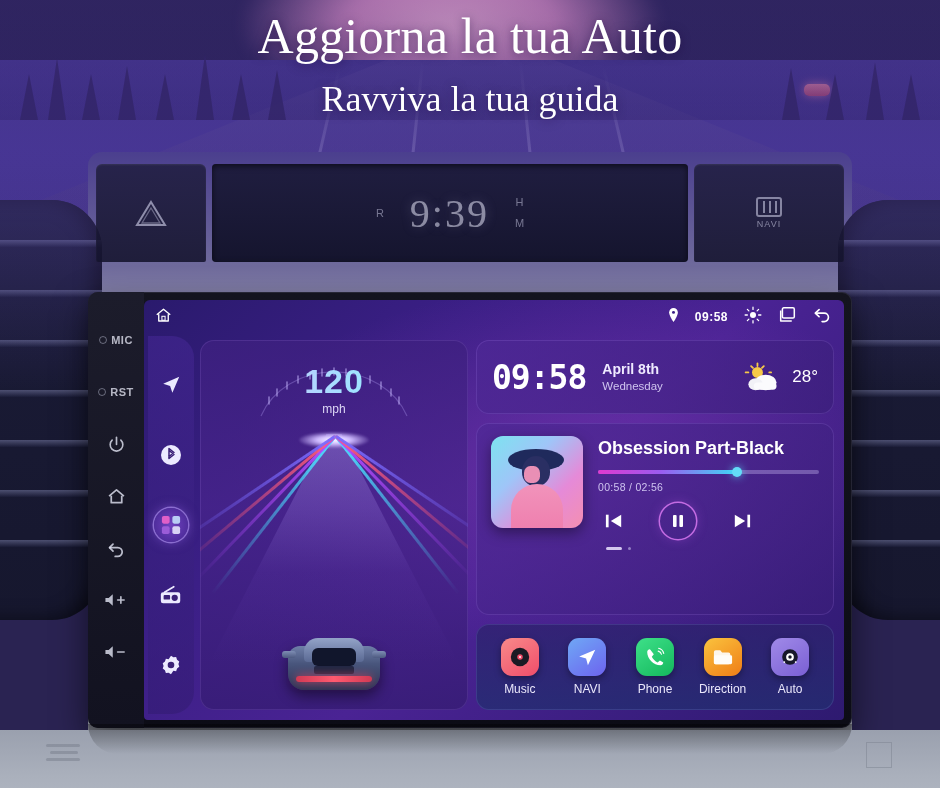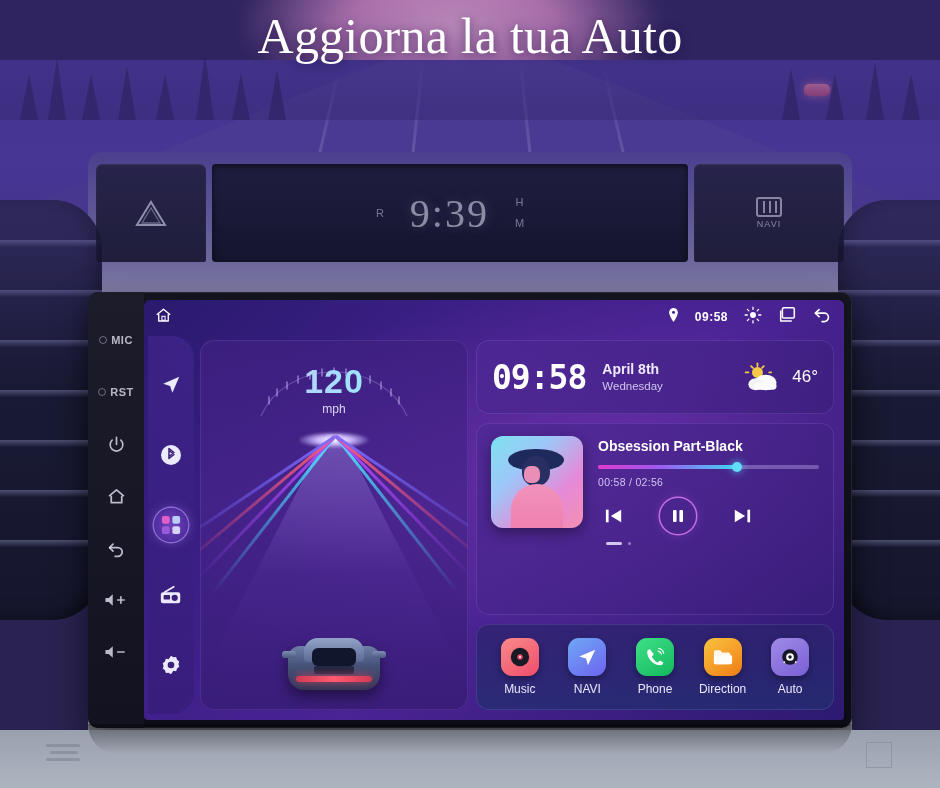--- a/index.html
+++ b/index.html
@@ -319,21 +319,21 @@
   }
   .album .face {
     position:absolute; left:33px; top:30px; width:16px; height:17px;
     border-radius:40%; background:#e98fb5;
   }
   .album .torso {
     position:absolute; left:20px; top:48px; width:52px; height:46px;
     border-radius:26px 26px 0 0; background:linear-gradient(180deg,#f193bb,#ef7fae);
   }
   .music-meta { flex:1; display:flex; flex-direction:column; min-width:0; }
-  .track-title { font-size:14px; color:#fff; font-weight:bold; margin-top:2px; }
+  .track-title { font-size:18px; color:#fff; font-weight:bold; margin-top:2px; }
   .progress {
     margin-top:11px; height:4px; border-radius:3px; position:relative;
     background:rgba(210,195,250,.35);
   }
   .progress-fill {
     position:absolute; left:0; top:0; height:100%; border-radius:3px;
     background:linear-gradient(90deg,#e03ad0 0%,#9b5cf0 45%,#3fd8f5 100%);
   }
   .progress-knob {
     position:absolute; top:50%; width:10px; height:10px; border-radius:50%;
@@ -406,20 +406,21 @@
     <div class="tree" style="right:20px"></div>
       <div class="tree" style="right:56px;border-bottom-width:58px"></div>
     <div class="tree" style="right:96px"></div>
       <div class="tree" style="right:140px;border-bottom-width:52px"></div>
   </div>
   <div class="hero-tint"></div>
 </div>
 
 <div class="headline-wrap">
   <div class="headline">Aggiorna la tua Auto</div>
+  <div class="subheadline">Ravviva la tua guida</div>
 </div>
 
 <div class="dash">
   <div class="dash-upper"></div>
   <div class="console"></div>
 
   <div class="vent left">
     <div class="louvre" style="top:40px"></div>
       <div class="louvre" style="top:90px"></div>
     <div class="louvre" style="top:140px"></div>
@@ -638,21 +639,21 @@
           <div class="weather">
             <svg width="40" height="30" viewBox="0 0 44 32">
               <circle cx="17" cy="11" r="6" fill="#f7c948"></circle>
               <g stroke="#f7c948" stroke-width="2" stroke-linecap="round">
                 <path d="M17 1v3M17 18v2M7 11h-3M30 11h2M10 4l2 2M24 18l2 2M24 4l-2 2"></path>
               </g>
               <ellipse cx="26" cy="22" rx="12" ry="8.5" fill="#fbfbfd"></ellipse>
               <ellipse cx="15" cy="24" rx="8" ry="6.5" fill="#f2f2f7"></ellipse>
               <rect x="13" y="22" width="25" height="8" rx="4" fill="#fbfbfd"></rect>
             </svg>
-            <span class="temp">46°</span>
+            <span class="temp">28°</span>
           </div>
         </div>
 
         <div class="card music-card">
           <div class="album">
             <div class="vinyl"></div>
             <div class="hat"></div>
               <div class="head"></div>
               <div class="face"></div>
               <div class="torso"></div>

